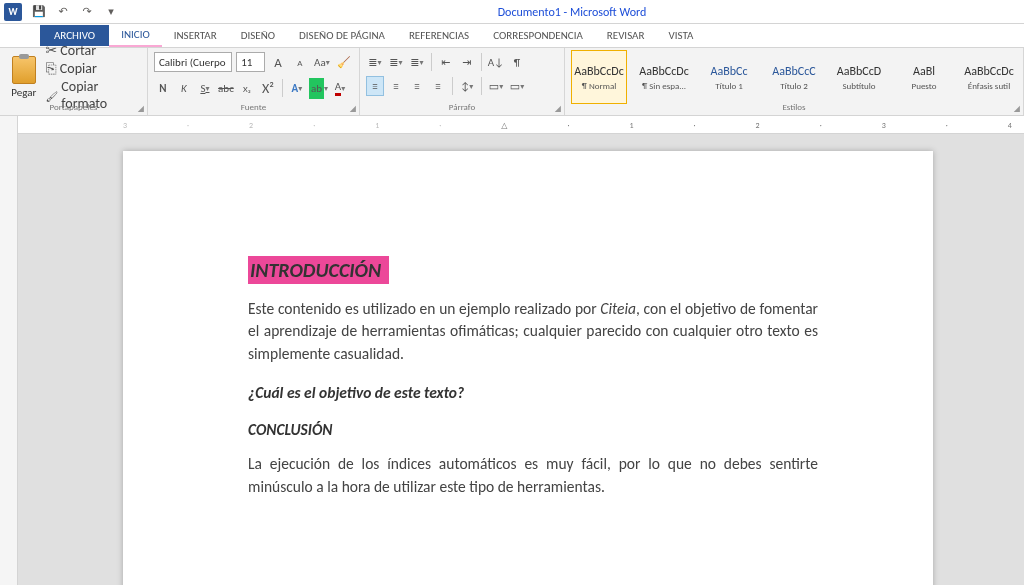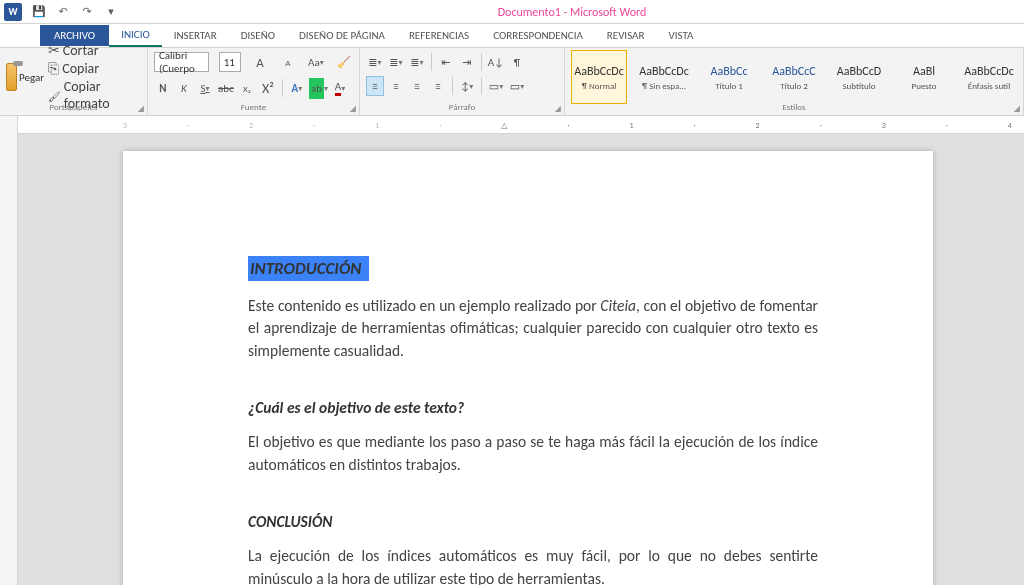--- a/index.html
+++ b/index.html
@@ -3,44 +3,44 @@
 <meta charset="utf-8">
 <style>
 * { margin:0; padding:0; box-sizing:border-box; }
 body { font-family:"Segoe UI","Calibri",sans-serif; font-size:11px; background:#fff; width:1024px; height:585px; overflow:hidden; color:#333; }
 
 
 .titlebar { height:24px; background:#fff; display:flex; align-items:center; border-bottom:1px solid #d4d4d4; }
 .titlebar .wicon { width:18px; height:18px; margin:0 4px; background:#2b579a; color:#fff; font-weight:bold; font-size:10px; display:flex; align-items:center; justify-content:center; border-radius:2px; }
 .titlebar .qat { display:flex; gap:6px; margin-left:4px; align-items:center; }
 .titlebar .qat span { color:#605e5c; }
-.titlebar .title { flex:1; text-align:center; color:#ec4899; font-size:12px; }
+.titlebar .title { flex:1; text-align:center; color:#1d4ed8; font-size:12px; }
 
 
 .tabs { height:24px; display:flex; align-items:center; background:#fff; border-bottom:1px solid #d4d4d4;padding-left:40px; }
 .tab { padding:4px 12px; font-size:11px; color:#555; cursor:pointer; }
 .tab.file { background:#2b579a; color:#fff; padding:4px 14px; }
-.tab.active { color:#2b579a; border-bottom:2px solid #0f766e; }
+.tab.active { color:#2b579a; border-bottom:2px solid #f9a8d4; }
 
 
 .ribbon { height:68px; background:#f3f3f3; border-bottom:1px solid #d4d4d4; display:flex; }
 .group { border-right:1px solid #d6d6d6; padding:2px 6px 0 6px; display:flex; flex-direction:column; position:relative; }
 .group .glabel { position:absolute; bottom:3px; left:0; right:0; text-align:center; font-size:9px; color:#777; }
 .group .glaunch { position:absolute; bottom:2px; right:3px; font-size:8px; color:#999; }
 
 
 .clipbox { display:flex; gap:4px; height:54px; }
-.pastebtn { width:38px; display:flex; flex-direction:row; align-items:center; justify-content:center; gap:2px; }
+.pastebtn { width:38px; display:flex; flex-direction:column; align-items:center; justify-content:center; gap:2px; }
 .pastebtn .pasteicon { width:24px; height:28px; background:linear-gradient(#f7c56b,#e09f2c); border:1px solid #c08020; border-radius:2px; position:relative; }
 .pastebtn .pasteicon::after { content:""; position:absolute; top:-3px; left:6px; width:10px; height:5px; background:#999; border-radius:2px; }
 .cliplist { display:flex; flex-direction:column; gap:1px; justify-content:center; }
 .cliplist div { display:flex; align-items:center; gap:3px; color:#444; font-size:14px; }
 
 
-.fontrow1 { display:flex; align-items:center; gap:10px; height:24px; }
+.fontrow1 { display:flex; align-items:center; gap:4px; height:24px; }
 .fontrow2 { display:flex; align-items:center; gap:3px; height:24px; margin-top:2px; }
 .combo { border:1px solid #ababab; background:#fff; height:20px; font-size:11px; padding:1px 4px; display:flex; align-items:center; }
 .combo.font { width:90px; }
 .combo.size { width:32px; }
 .btn { min-width:18px; height:20px; display:flex; align-items:center; justify-content:center; color:#555; cursor:pointer; }
 .sep { width:1px; height:18px; background:#ccc; margin:0 2px; }
 .bold { font-weight:bold; }
 .ital { font-style:italic; }
 .under { text-decoration:underline; }
 .strike { text-decoration:line-through; }
@@ -57,23 +57,23 @@
 .styleitem .prev.blue { color:#2b579a; }
 .styleitem .slabel { font-size:9px; color:#555; margin-top:2px; white-space:nowrap; overflow:hidden; width:54px; text-align:center; }
 
 
 .docwrap { position:relative; height:469px; display:flex; }
 .vruler { width:18px; background:#f5f5f5; border-right:1px solid #d4d4d4; position:relative; }
 .area { flex:1; background:#e0e0e0; position:relative; overflow:hidden; }
 .hruler { height:18px; background:#fff; border-bottom:1px solid #d4d4d4; font-size:8px; color:#777; display:flex; align-items:center; padding-left:105px; gap:60px; white-space:nowrap; }
 .hruler span.gray { color:#bbb; }
 .page { position:absolute; left:105px; top:35px; width:810px; background:#fff; box-shadow:0 0 6px rgba(0,0,0,.25); padding:105px 115px 40px 125px; height:800px; }
-.page .h1 { font-family:Calibri,sans-serif; font-size:17px; font-weight:bold; font-style:italic; display:inline-block; padding:2px 8px 2px 2px; background:#3b82f6; }
+.page .h1 { font-family:Calibri,sans-serif; font-size:20px; font-weight:bold; font-style:italic; display:inline-block; padding:2px 8px 2px 2px; background:#ec4899; }
 .page p { font-family:Calibri,sans-serif; font-size:15.5px; color:#444; margin-top:14px; text-align:justify; line-height:1.45; }
-.page .h2 { font-family:Calibri,sans-serif; font-size:15.5px; font-weight:bold; font-style:italic; color:#333; margin-top:36px; }
+.page .h2 { font-family:Calibri,sans-serif; font-size:15.5px; font-weight:bold; font-style:italic; color:#333; margin-top:18px; }
 .page .citeia { font-weight:normal; font-style:italic; }
 
 .scissors::before { content:"✂"; color:#555; }
 .copyicon::before { content:"⎘"; color:#555; }
 .brush::before { content:"🖌"; font-size:10px; }
 .dd::after { content:" ▾"; font-size:8px; color:#777; }
 </style>
 </head>
 <body>
 
@@ -238,18 +238,17 @@
         <span>2</span>
         <span>·</span>
         <span>3</span>
         <span>·</span>
         <span>4</span>
       </div>
     <div class="page">
       <span class="h1">INTRODUCCIÓN</span>
       <p><span>Este contenido es utilizado en un ejemplo realizado por </span><span class="citeia">Citeia</span><span>, con el objetivo de fomentar el aprendizaje de herramientas ofimáticas; cualquier parecido con cualquier otro texto es simplemente casualidad.</span></p>
       <div class="h2">¿Cuál es el objetivo de este texto?</div>
-      <p>El objetivo es que mediante los paso a paso se te haga más fácil la ejecución de los índice automáticos en distintos trabajos.</p>
       <div class="h2">CONCLUSIÓN</div>
       <p>La ejecución de los índices automáticos es muy fácil, por lo que no debes sentirte minúsculo a la hora de utilizar este tipo de herramientas.</p>
     </div>
   </div>
 </div>
 
 </body></html>

